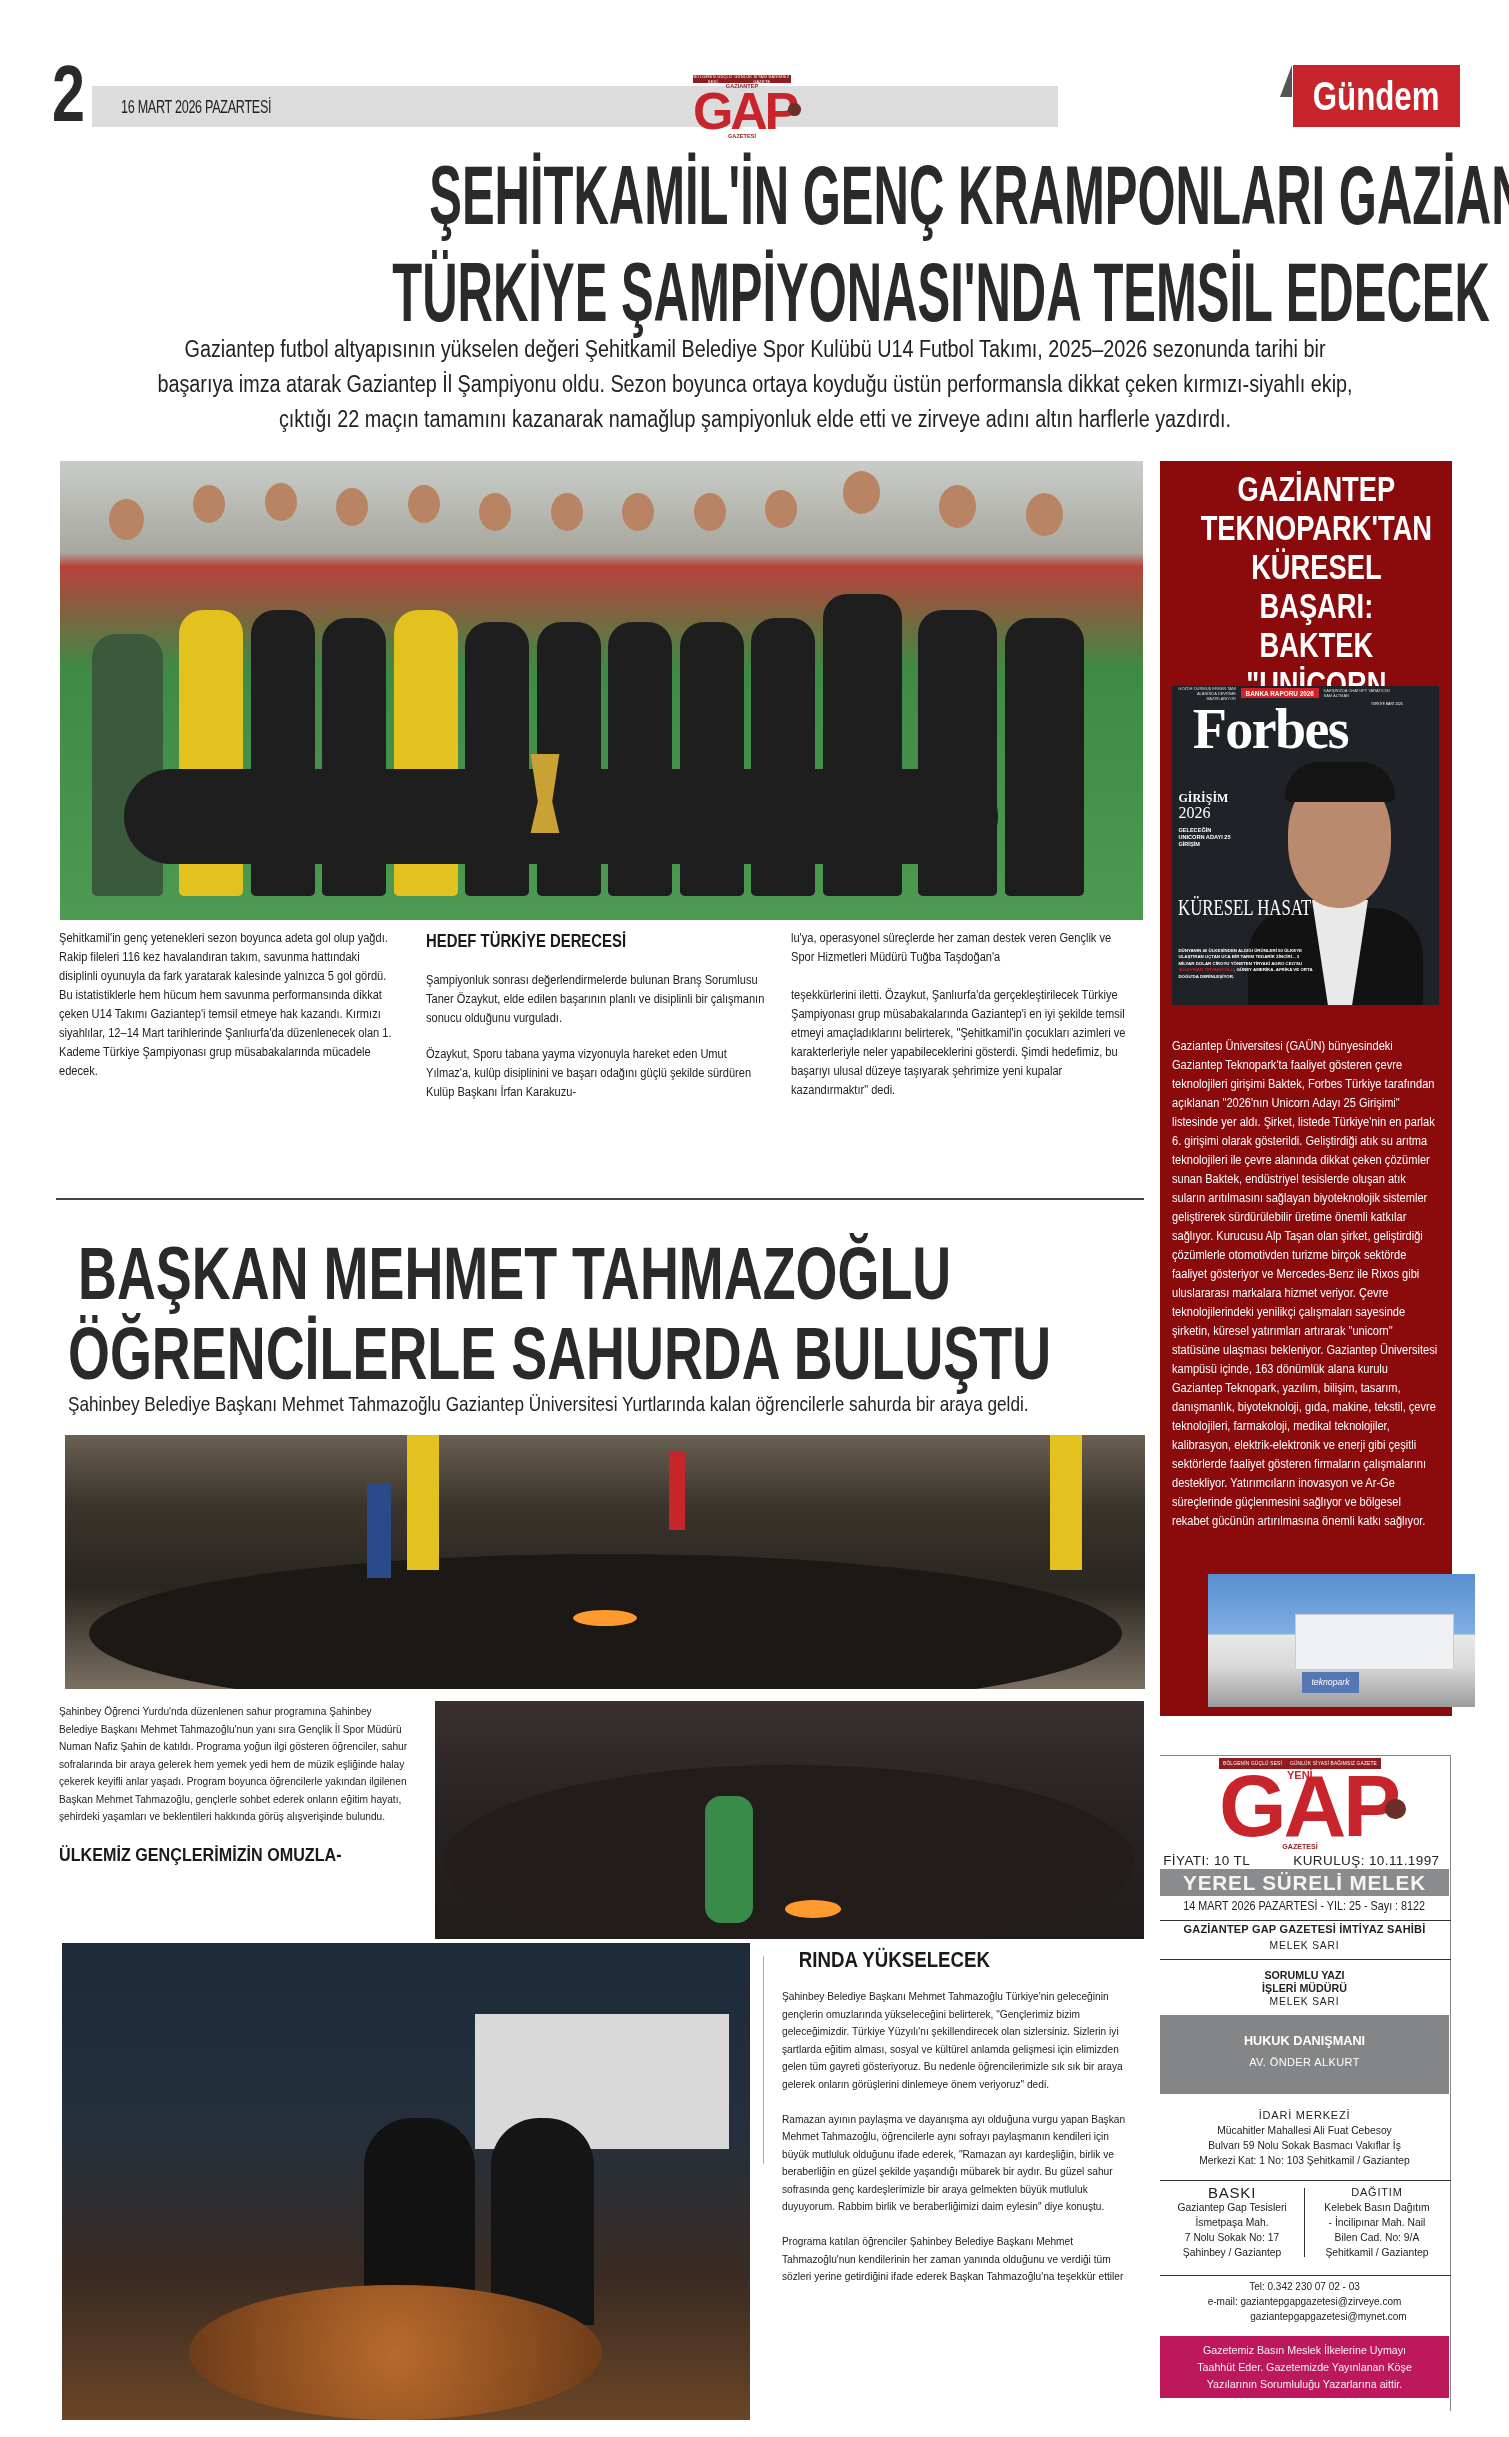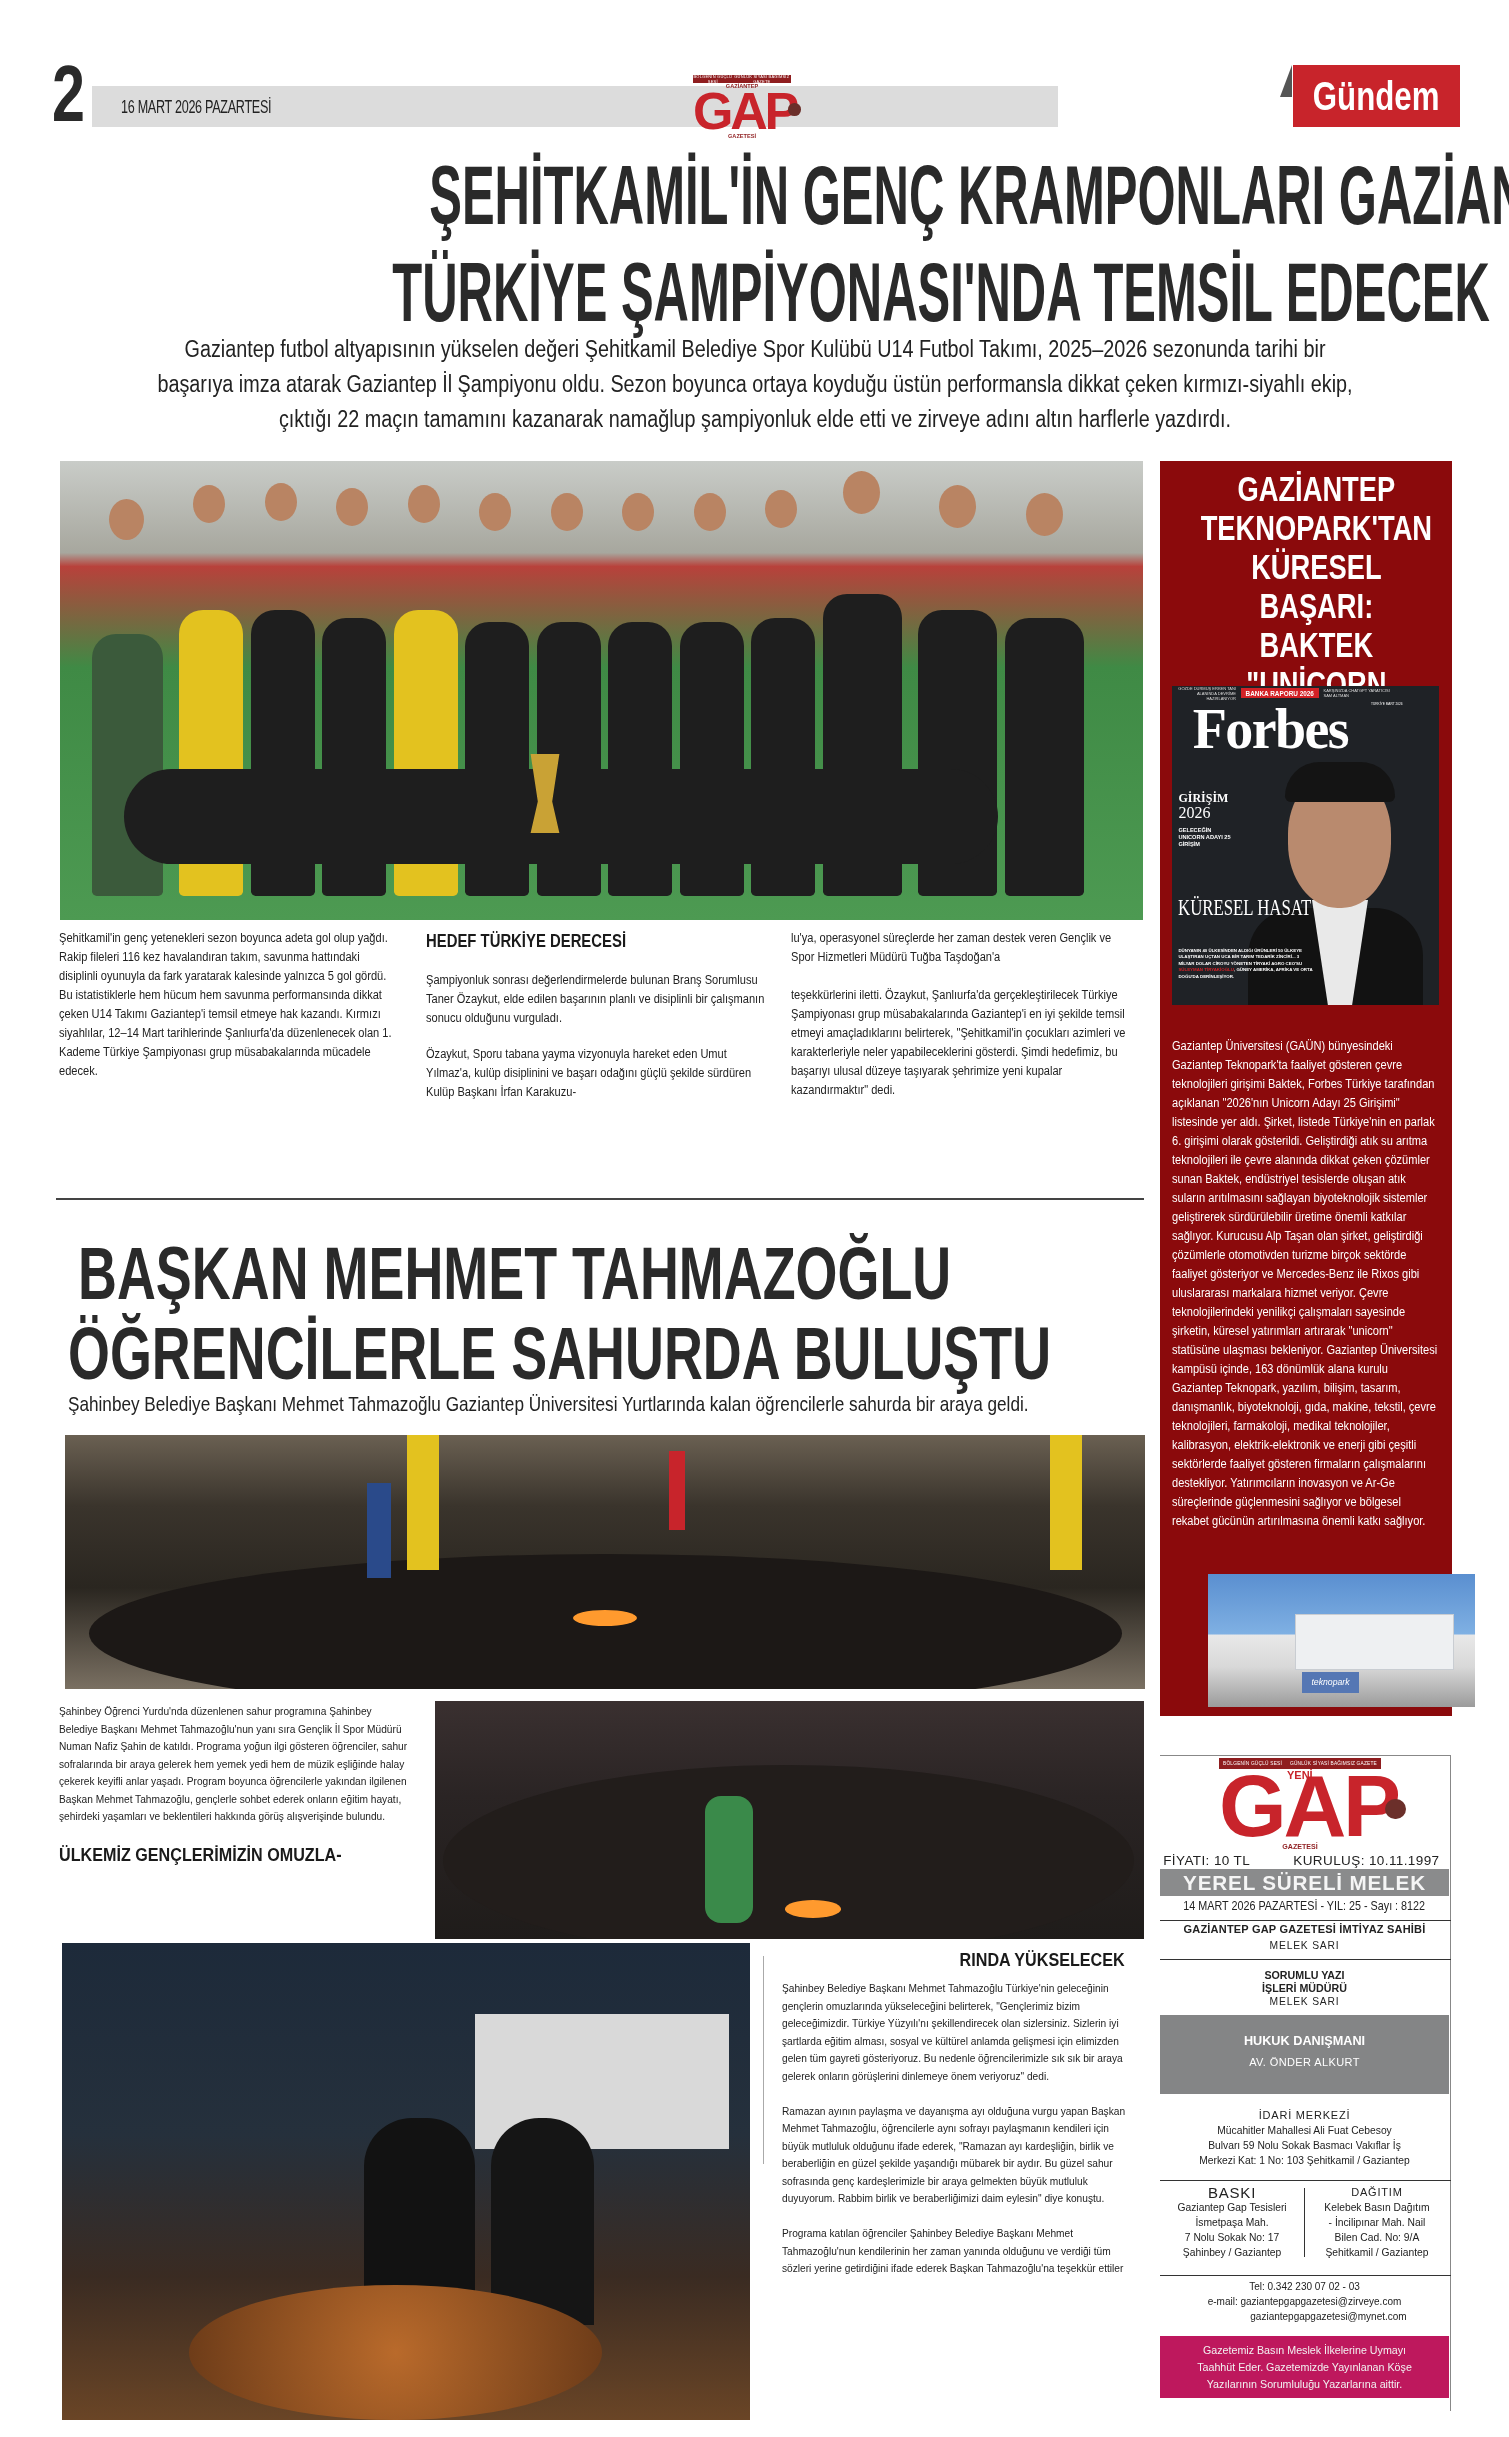--- a/index.html
+++ b/index.html
@@ -89,21 +89,21 @@
     background: linear-gradient(180deg, #6a6052 0%, #3a342c 28%, #2a2620 60%, #7a7062 100%); }
   .photo-sahur2 { left: 435px; top: 1701px; width: 709px; height: 238px;
     background: linear-gradient(180deg, #3a3030 0%, #2a2424 40%, #1f1c1a 100%); }
   .photo-sahur3 { left: 62px; top: 1943px; width: 688px; height: 477px;
     background: linear-gradient(180deg, #1d2a3a 0%, #25303c 40%, #3a2b22 70%, #6a4526 100%); }
   .crowd { position: absolute; border-radius: 50%; }
 
   .col4 { left: 59px; top: 1703px; width: 350px; font-size: 11.3px; line-height: 17.5px; }
   .col4 .subhead { margin-top: 17.5px; font-size: 19px; }
   .col5 { left: 782px; top: 1948px; width: 357px; font-size: 11.3px; line-height: 17.5px; }
-  .col5 .subhead { text-align: right; font-size: 19px; margin-bottom: 8px; }
+  .col5 .subhead { text-align: left; font-size: 22px; margin-bottom: 16px; }
   .col5 .subhead span { transform-origin: center top; }
   .vline { left: 763px; top: 1956px; width: 0.8px; height: 208px; background: #aaa; }
 
   
   .imprint { left: 1160px; top: 1755px; width: 291px; height: 656px; border-right: 1.6px solid #888; border-top: 1.6px solid #888; }
   .imprint .logo2 { position: absolute; left: 59px; top: 1.6px; width: 162px; }
   .logo2 .gap { font-size: 87px; }
   .logo2 .tagbar { height: 11px; font-size: 4.8px; }
   .logo2 .yeni { color: #c8242b; font-size: 11px; font-weight: 900; position: absolute; top: 11px; left: 68px; }
   .logo2 .small { font-size: 7.1px; }

